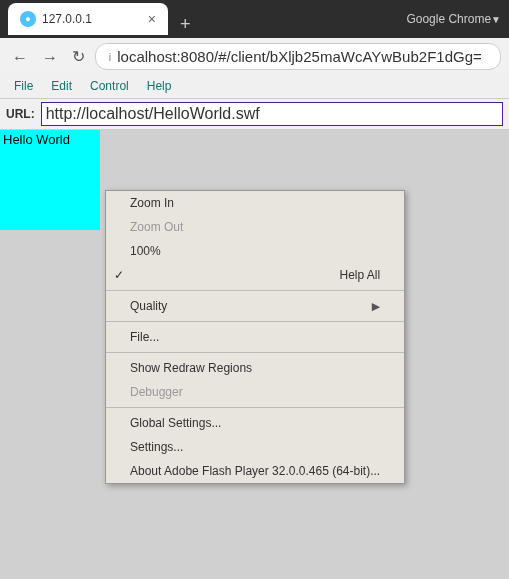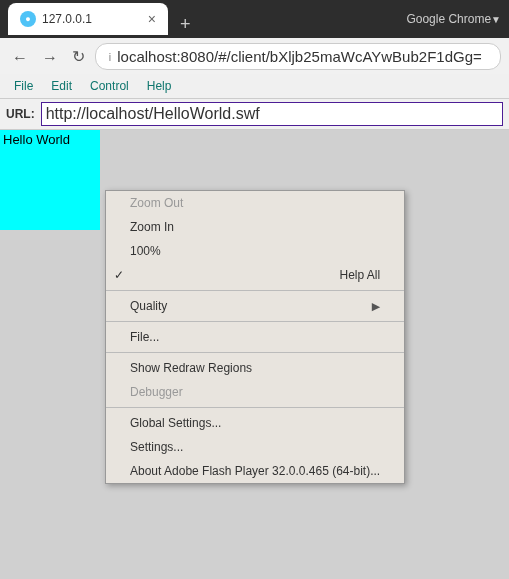--- a/index.html
+++ b/index.html
@@ -294,27 +294,27 @@
       <input class="flash-url-input" type="text" value="http://localhost/HelloWorld.swf" style="">
     </div>
 
     <div class="flash-canvas">
       <div class="flash-swf-area">
         <span class="hello-world-text">Hello World</span>
       </div>
 
       <div class="context-menu">
 
+        <div class="context-menu-item">
+          <span>Zoom In</span>
+        </div>
         <div class="context-menu-item disabled">
           <span>Zoom Out</span>
         </div>
         <div class="context-menu-item">
-          <span>Zoom In</span>
-        </div>
-        <div class="context-menu-item">
           <span>100%</span>
         </div>
         <div class="context-menu-item">
           <span class="check-mark">✓</span>
           <span>Help All</span>
         </div>
 
         <div class="context-menu-separator"></div>
 
         <div class="context-menu-item">

